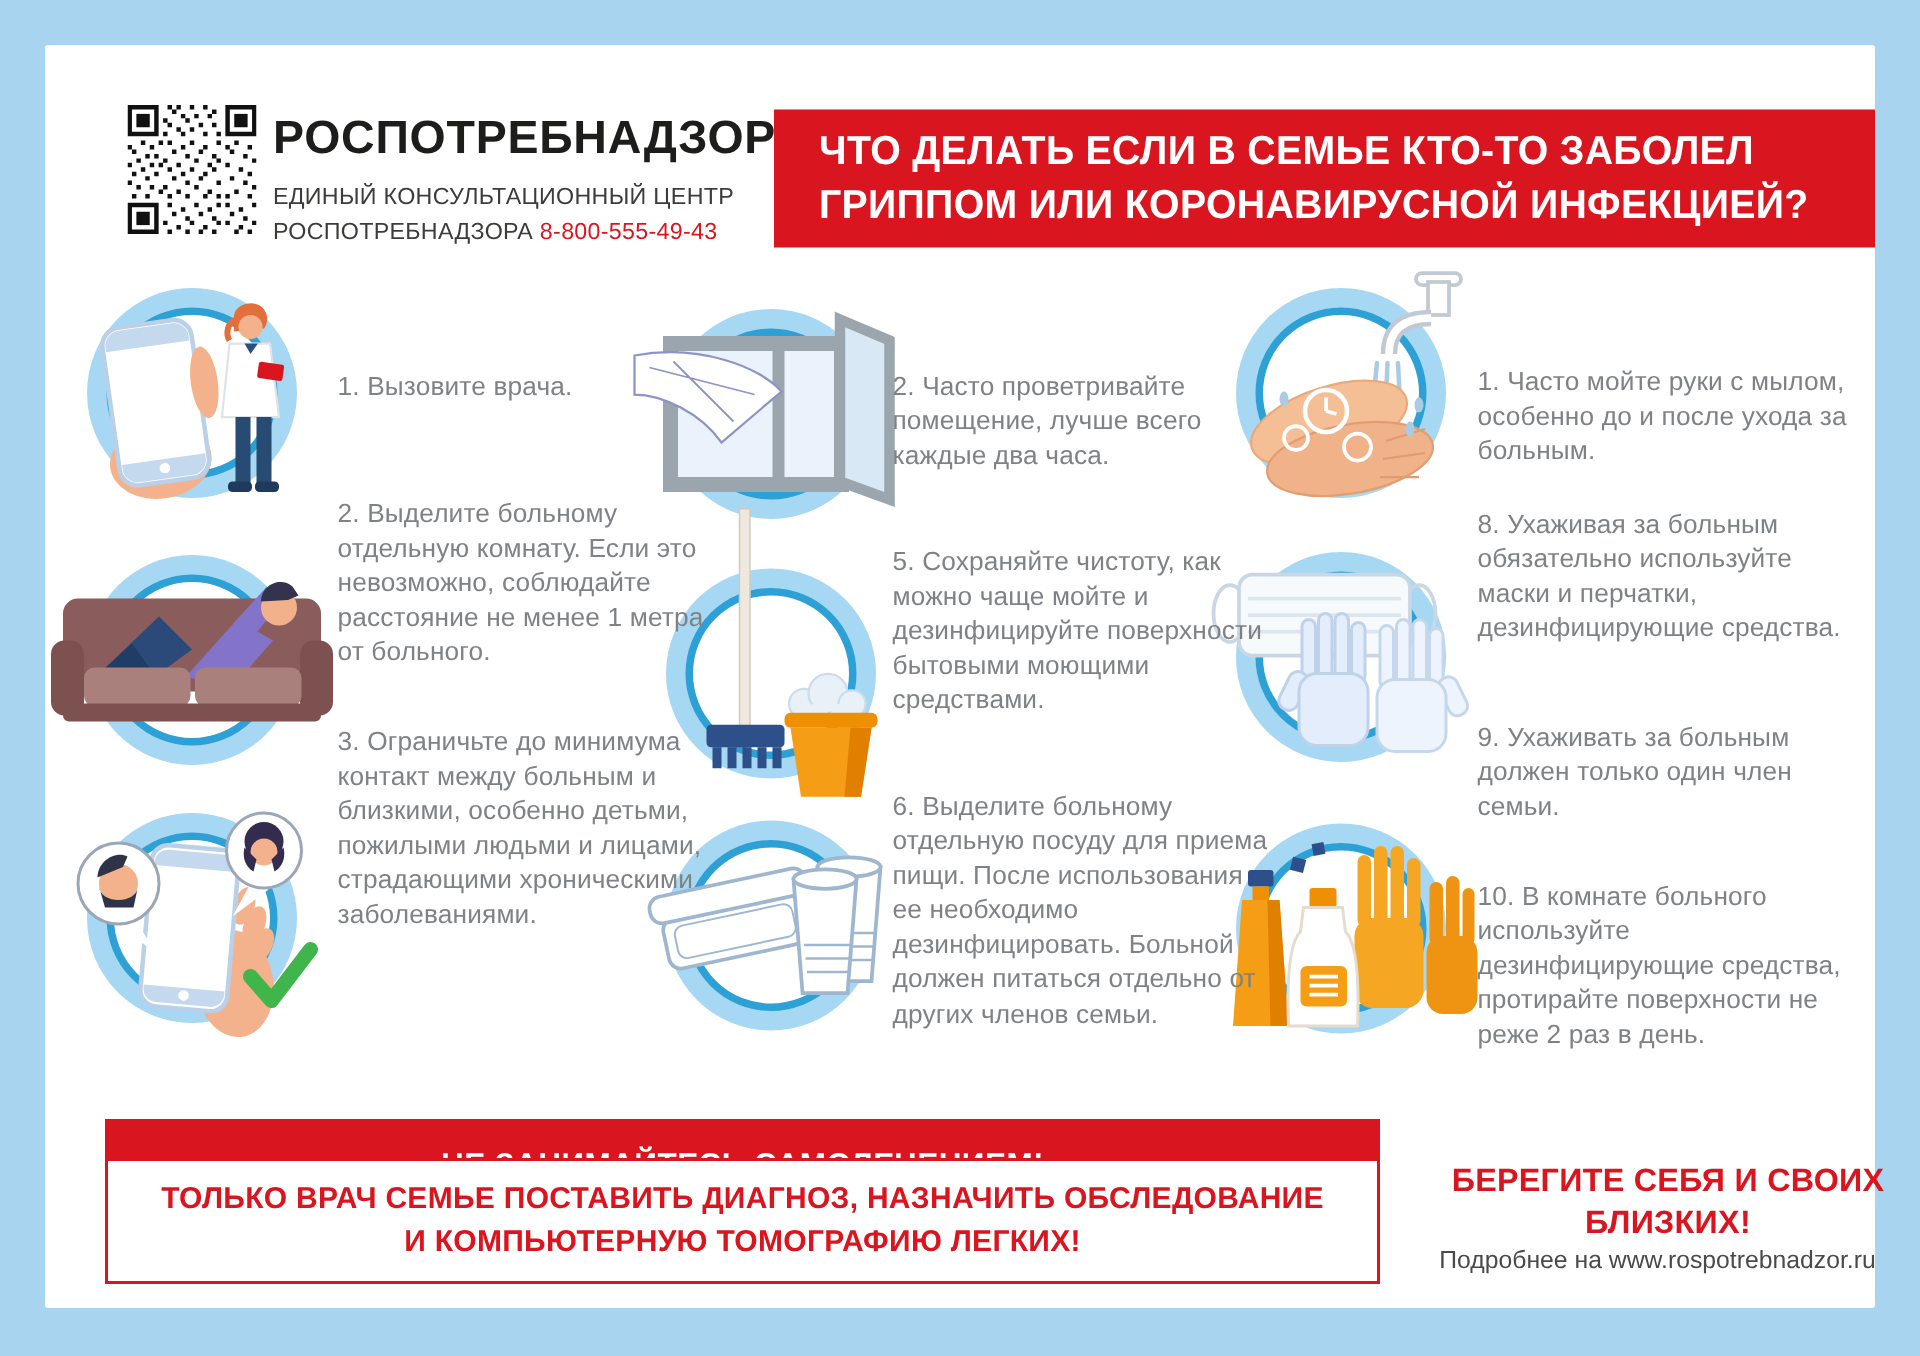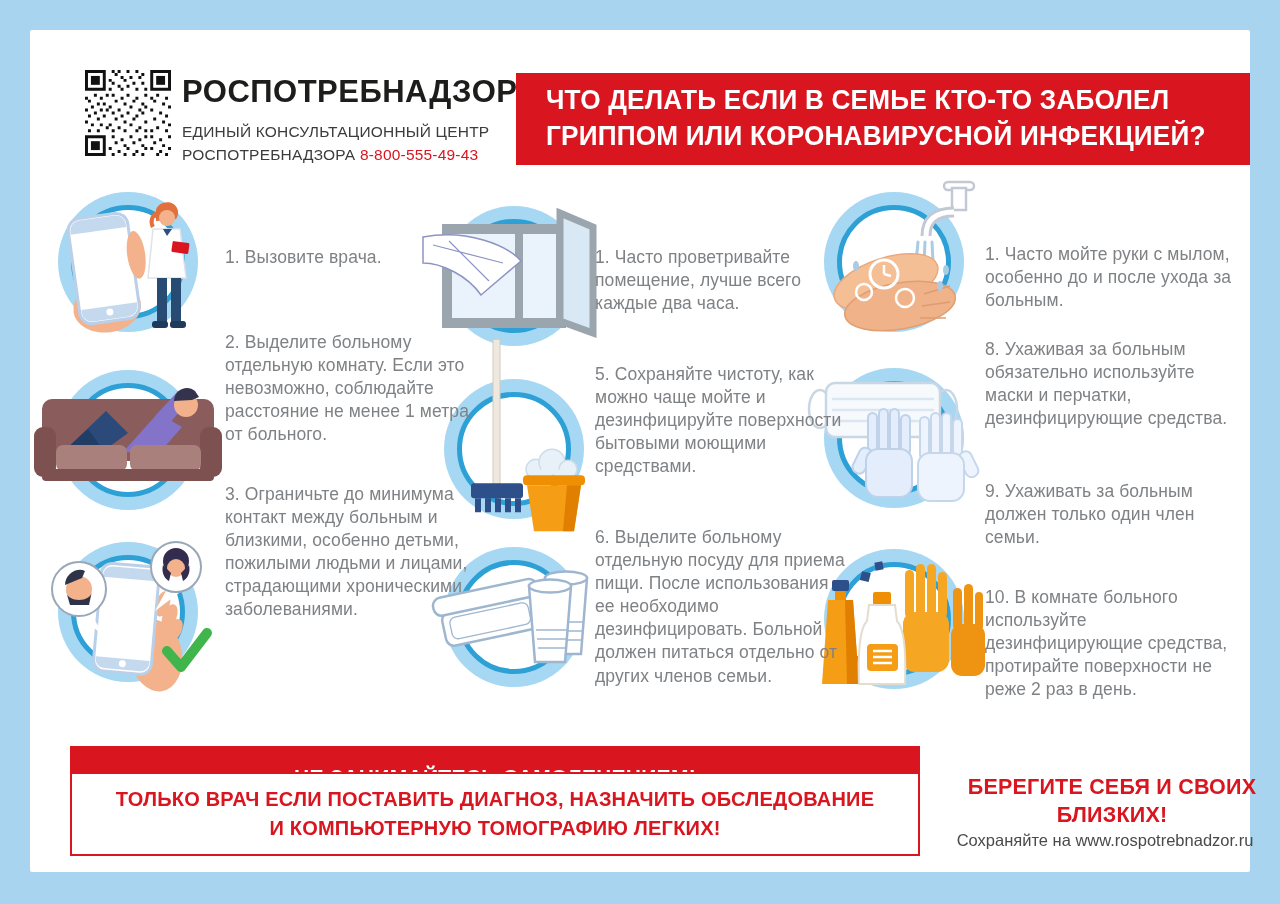--- a/index.html
+++ b/index.html
@@ -313,29 +313,29 @@
         <path d="M60 61h26l2 16q10 10 8 63h-46q-2-53 8-63z" fill="#fff" stroke="#e4dccd" stroke-width="2"></path>
         <rect x="58" y="100" width="31" height="27" rx="4" fill="#f59d14"></rect>
         <path d="M64 107h19M64 113h19M64 119h19" stroke="#fff" stroke-width="2.5" fill="none"></path>
       </svg>
     </span>
   </div>
 
   <div class="step" style="left:195px;top:188px;width:245px">1. Вызовите врача.</div>
   <div class="step" style="left:195px;top:273px;width:248px">2. Выделите больному отдельную комнату. Если это невозможно, соблюдайте расстояние не менее 1 метра от больного.</div>
   <div class="step" style="left:195px;top:425px;width:248px">3. Ограничьте до минимума контакт между больным и близкими, особенно детьми, пожилыми людьми и лицами, страдающими хроническими заболеваниями.</div>
-  <div class="step" style="left:565px;top:188px;width:250px">1. Часто проветривайте помещение, лучше всего каждые два часа.</div>
+  <div class="step" style="left:565px;top:188px;width:250px">2. Часто проветривайте помещение, лучше всего каждые два часа.</div>
   <div class="step" style="left:565px;top:305px;width:252px">5. Сохраняйте чистоту, как можно чаще мойте и дезинфицируйте поверхности бытовыми моющими средствами.</div>
   <div class="step" style="left:565px;top:468px;width:252px">6. Выделите больному отдельную посуду для приема пищи. После использования ее необходимо дезинфицировать. Больной должен питаться отдельно от других членов семьи.</div>
   <div class="step" style="left:955px;top:185px;width:252px">1. Часто мойте руки с мылом, особенно до и после ухода за больным.</div>
   <div class="step" style="left:955px;top:280px;width:248px">8. Ухаживая за больным обязательно используйте маски и перчатки, дезинфицирующие средства.</div>
   <div class="step" style="left:955px;top:422px;width:245px">9. Ухаживать за больным должен только один член семьи.</div>
   <div class="step" style="left:955px;top:528px;width:252px">10. В комнате больного используйте дезинфицирующие средства, протирайте поверхности не реже 2 раз в день.</div>
 
   <div class="warn-banner">НЕ ЗАНИМАЙТЕСЬ САМОЛЕЧЕНИЕМ!</div>
   <div class="doctor-box">
-    <span>ТОЛЬКО ВРАЧ ЕСЛИ ПОСТАВИТЬ ДИАГНОЗ, НАЗНАЧИТЬ ОБСЛЕДОВАНИЕ</span>
+    <span>ТОЛЬКО ВРАЧ СЕМЬЕ ПОСТАВИТЬ ДИАГНОЗ, НАЗНАЧИТЬ ОБСЛЕДОВАНИЕ</span>
     <span>И КОМПЬЮТЕРНУЮ ТОМОГРАФИЮ ЛЕГКИХ!</span>
   </div>
   <div class="care">БЕРЕГИТЕ СЕБЯ И СВОИХ БЛИЗКИХ!</div>
-  <div class="more">Сохраняйте на www.rospotrebnadzor.ru</div>
+  <div class="more">Подробнее на www.rospotrebnadzor.ru</div>
 
 </div>
 
 </body></html>

